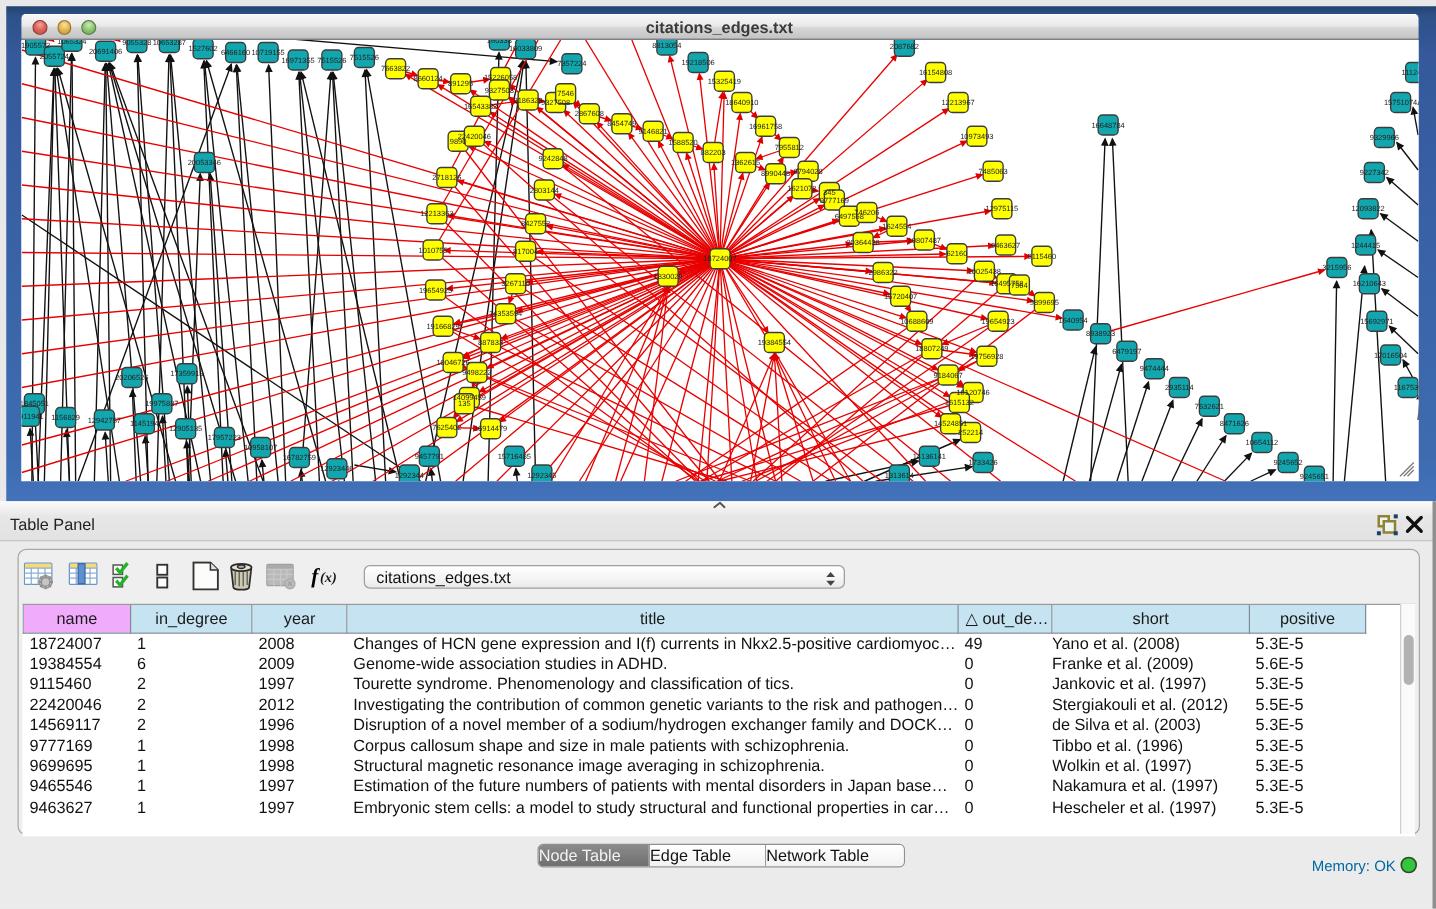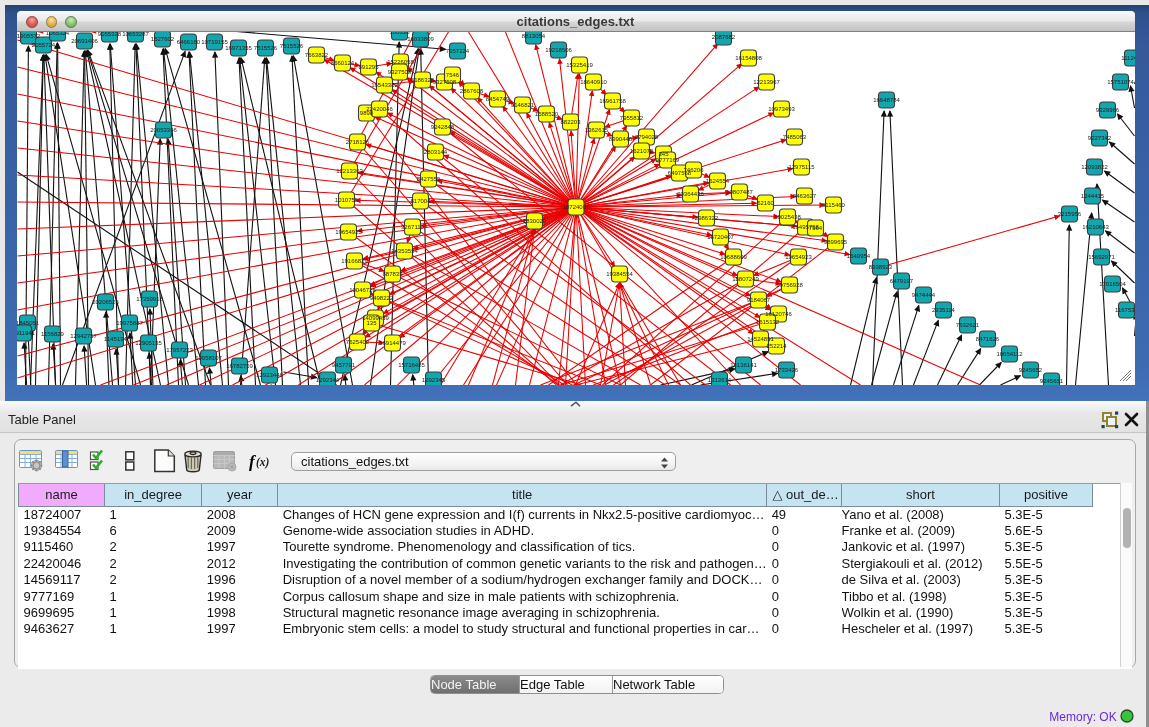--- a/index.html
+++ b/index.html
@@ -25,21 +25,21 @@
 .c1{width:85px}.c2{width:96px}.c3{width:75px}.c4{width:483px}.c5{width:74px}.c6{width:156px}.c7{width:92px}
 #vsb{left:1120px;top:483px;width:12px;height:184px;background:#fafafa;border-left:1px solid #d0d0d0}
 #vsb .th{position:absolute;left:1.5px;top:25px;width:8px;height:40px;border-radius:4px;background:#b2b2b2}
 
 #dd{left:291px;top:452px;width:385px;height:19px;background:linear-gradient(180deg,#ffffff,#f2f2f2 70%,#e8e8e8);border:1px solid #9f9f9f;border-radius:5px;font-size:13px;color:#111;line-height:17px;padding-left:9px}
 
 #tabs{left:430px;top:675px;height:19px;border:1px solid #8f8f8f;border-radius:4.5px;overflow:hidden;display:flex;background:#fff}
 #tabs div{font-size:13px;line-height:17px;color:#111;background:linear-gradient(180deg,#ffffff,#f2f2f2)}
 #tabs .sel{background:linear-gradient(180deg,#8b8b8b,#6f6f6f);color:#f3f3f3}
 #tabs .sp{width:1px;background:#9b9b9b}
-#mem{right:15px;top:709px;font-size:12px;color:#6d28d9}
+#mem{right:15px;top:685px;font-size:12px;color:#0369a1}
 </style></head><body>
 <div class="abs" id="winframe"></div>
 <div class="abs" id="titlebar">
   <div class="tl" style="left:9.4px;background:radial-gradient(circle at 50% 30%,#f5a49d 0,#e06158 48%,#c24a42 100%);border:1px solid #8e3e3a"></div>
   <div class="tl" style="left:29.2px;background:radial-gradient(circle at 50% 30%,#f8e3a0 0,#e5b852 48%,#c49136 100%);border:1px solid #9a7a36"></div>
   <div class="tl" style="left:48.8px;background:radial-gradient(circle at 50% 30%,#cfe8bc 0,#8fc873 48%,#679f52 100%);border:1px solid #55804a"></div>
   <div id="title">citations_edges.txt</div>
 </div>
 <div class="abs" id="canvas">
     <svg width="1118" height="353" viewBox="0 0 1118 353" style="position:absolute;left:0;top:0">
@@ -773,31 +773,41 @@
           <td class="c6">de Silva et al. (2003)</td>
           <td class="c7">5.3E-5</td>
           <td class="c8"></td>
         </tr>
 <tr>
           <td class="c1">9777169</td>
           <td class="c2">1</td>
           <td class="c3">1998</td>
           <td class="c4">Corpus callosum shape and size in male patients with schizophrenia.</td>
           <td class="c5">0</td>
-          <td class="c6">Tibbo et al. (1998)</td>
+          <td class="c6">Tibbo et al. (1996)</td>
           <td class="c7">5.3E-5</td>
           <td class="c8"></td>
         </tr>
 <tr>
           <td class="c1">9699695</td>
           <td class="c2">1</td>
           <td class="c3">1998</td>
           <td class="c4">Structural magnetic resonance image averaging in schizophrenia.</td>
           <td class="c5">0</td>
-          <td class="c6">Wolkin et al. (1990)</td>
+          <td class="c6">Wolkin et al. (1997)</td>
+          <td class="c7">5.3E-5</td>
+          <td class="c8"></td>
+        </tr>
+<tr>
+          <td class="c1">9465546</td>
+          <td class="c2">1</td>
+          <td class="c3">1997</td>
+          <td class="c4">Estimation of the future numbers of patients with mental disorders in Japan base…</td>
+          <td class="c5">0</td>
+          <td class="c6">Nakamura et al. (1997)</td>
           <td class="c7">5.3E-5</td>
           <td class="c8"></td>
         </tr>
 <tr>
           <td class="c1">9463627</td>
           <td class="c2">1</td>
           <td class="c3">1997</td>
           <td class="c4">Embryonic stem cells: a model to study structural and functional properties in car…</td>
           <td class="c5">0</td>
           <td class="c6">Hescheler et al. (1997)</td>

